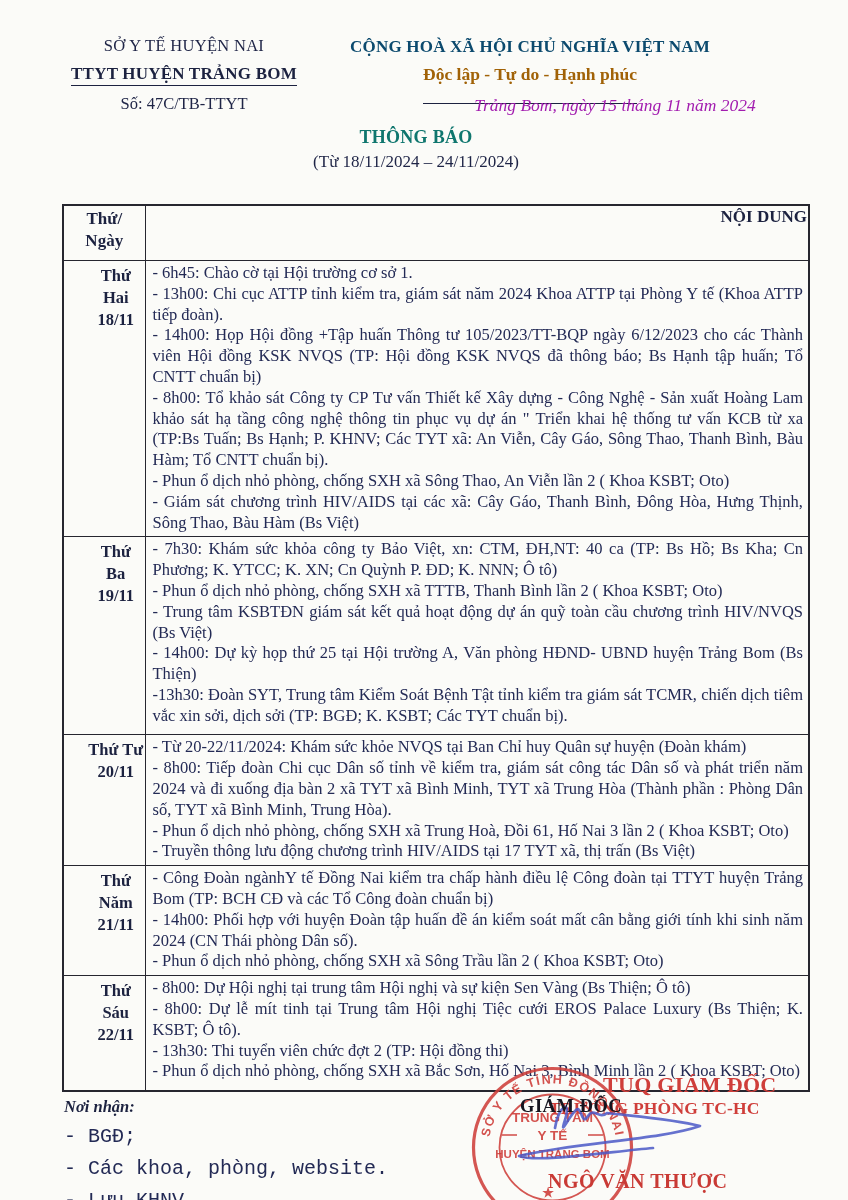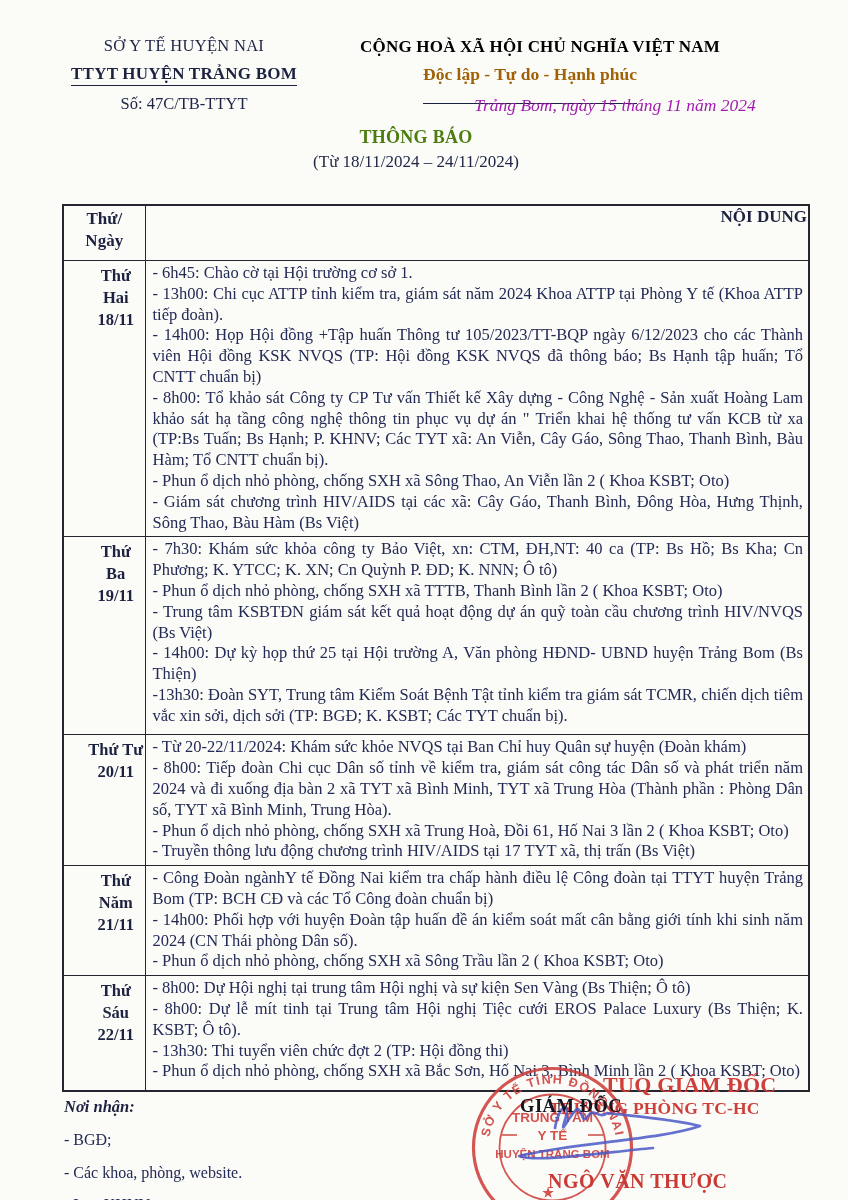--- a/index.html
+++ b/index.html
@@ -12,28 +12,28 @@
   .page{position:absolute;inset:0;}
 
   
   .org-block{position:absolute;left:55px;top:36px;width:258px;text-align:center;line-height:1.25;}
   .org-1{font-size:16.5px;color:#1e2446;letter-spacing:.3px;}
   .org-2{display:inline-block;margin-top:6px;font-size:17px;font-weight:bold;color:#1c2240;
          padding-bottom:1px;border-bottom:1.6px solid #1c2240;letter-spacing:.2px;}
   .org-3{margin-top:8px;font-size:16.5px;color:#1e2446;}
 
   .nat-block{position:absolute;left:340px;top:36px;width:380px;text-align:center;line-height:1.25;}
-  .nat-1{font-size:17px;font-weight:bold;color:#000000;letter-spacing:.2px;text-align:right;}
+  .nat-1{font-size:17px;font-weight:bold;color:#0c4a6e;letter-spacing:.2px;}
   .nat-2{display:inline-block;margin-top:7px;font-size:17.5px;font-weight:bold;color:#a16207;
          padding-bottom:17px;border-bottom:1.6px solid #1c2240;}
   .date-line{position:absolute;left:450px;top:95px;width:330px;text-align:center;
              font-style:italic;font-size:17.5px;color:#a21caf;}
 
   .title-block{position:absolute;left:0;top:126px;width:832px;text-align:center;line-height:1.3;}
-  .title-1{font-size:18px;font-weight:bold;color:#4d7c0f;letter-spacing:.3px;text-align:center;}
+  .title-1{font-size:18px;font-weight:bold;color:#0f766e;letter-spacing:.3px;text-align:center;}
   .title-2{margin-top:2px;font-size:19.5px;font-weight:bold;color:#1c2240;letter-spacing:.2px;}
   .title-3{margin-top:2px;font-size:17px;color:#1e2446;}
 
   
   table.schedule{
     position:absolute;left:62px;top:204px;width:748px;
     border-collapse:collapse;table-layout:fixed;
     border:2.2px solid #26262f;
   }
   table.schedule th, table.schedule td{
@@ -44,21 +44,21 @@
               color:#1c2240;line-height:22px;padding:2px 0;vertical-align:middle;}
   th.content-head{text-align:right;font-size:17px;font-weight:bold;color:#1c2240;vertical-align:middle;}
   td.day-cell{text-align:center;padding-top:4px;font-weight:bold;font-size:16.5px;
               line-height:22px;color:#1c2240;padding-left:24px;}
   td.content-cell{padding:2px 5px 3px 7px;font-size:16.5px;line-height:20.8px;color:#232a55;}
   p.item{margin:0;text-align:justify;}
 
   
   .recipients{position:absolute;left:64px;top:1096px;line-height:1.35;}
   .recipients-label{font-weight:bold;font-style:italic;font-size:16.5px;color:#1c2240;}
-  .recipient-item{font-size:16px;color:#232a55;margin-top:11px;}
+  .recipient-item{font-size:20px;color:#232a55;margin-top:5px;font-family:Liberation Mono, monospace;}
 
   .sig-red-1{position:absolute;left:603px;top:1072px;font-size:22px;font-weight:bold;
              color:#cf3e3a;z-index:2;letter-spacing:.3px;}
   .sig-red-2{position:absolute;left:549px;top:1098px;font-size:17.5px;font-weight:bold;
              color:#cf3e3a;z-index:2;letter-spacing:.2px;}
   .sig-title-black{position:absolute;left:520px;top:1096px;font-size:18.5px;font-weight:bold;
              color:#15151f;z-index:4;letter-spacing:.5px;}
   .sig-name{position:absolute;left:548px;top:1170px;font-size:20px;font-weight:bold;
              color:#c93a35;z-index:5;letter-spacing:.5px;}
   .stamp-svg{position:absolute;left:450px;top:1045px;z-index:1;}

